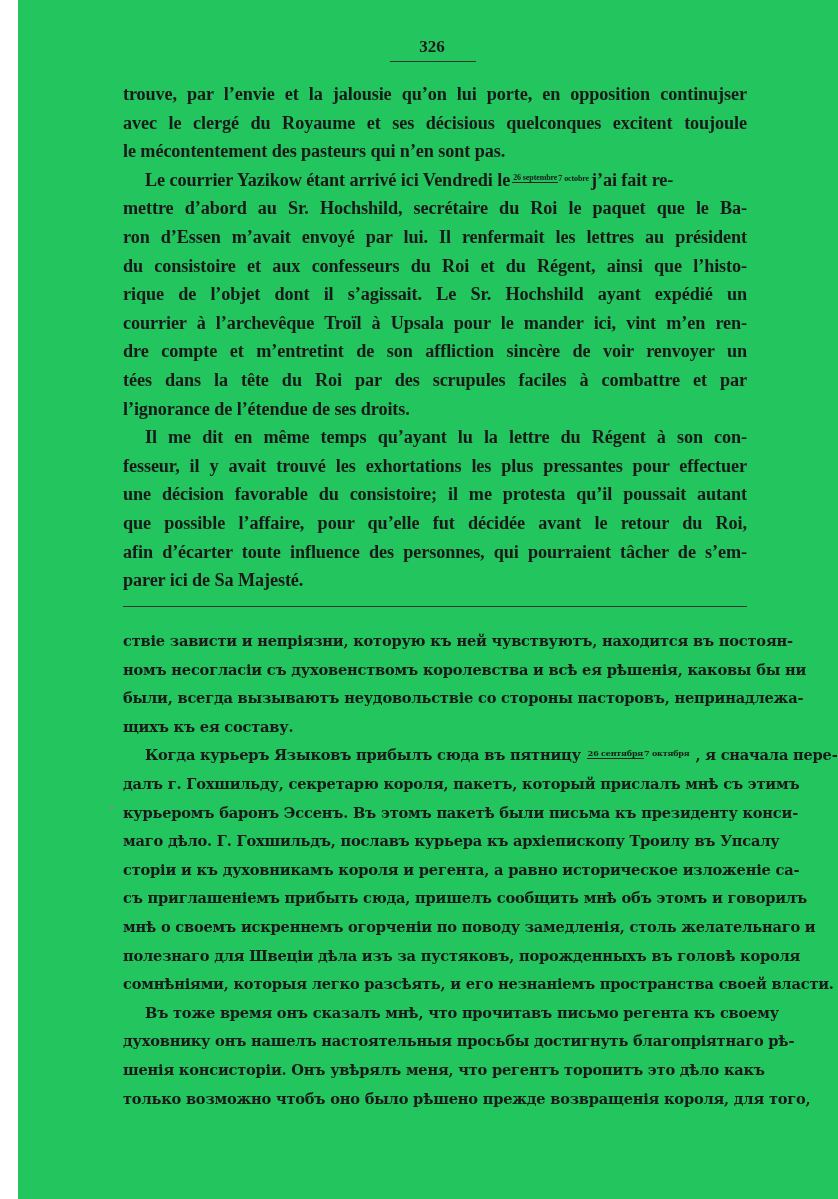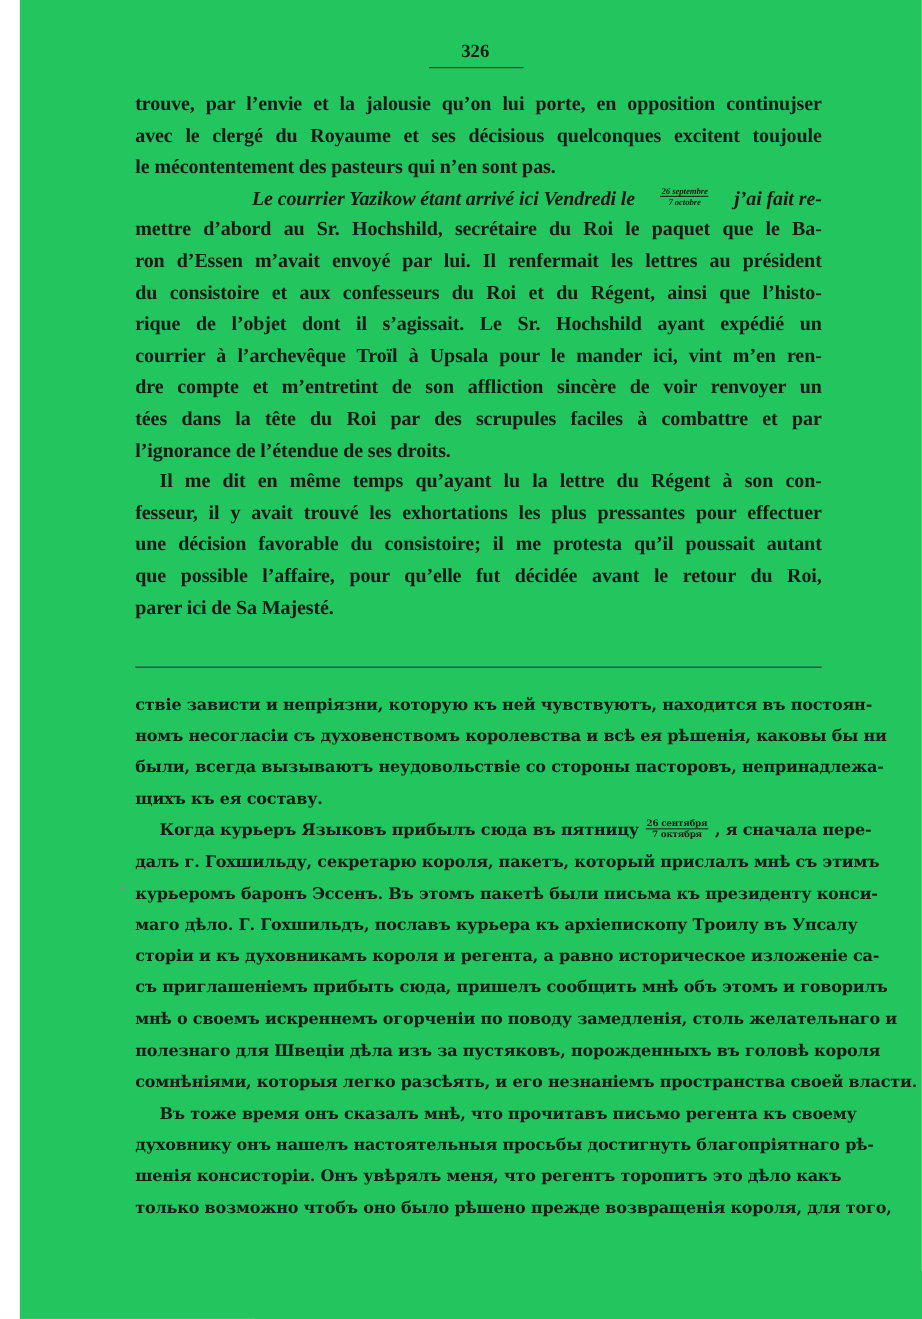--- a/index.html
+++ b/index.html
@@ -7,61 +7,62 @@
   .page { position: absolute; left: 18px; top: 0; width: 838px; height: 1199px; background: #22c55e; }
   .pagenum { position: absolute; left: 368px; top: 37px; width: 92px; text-align: center;
     font-family: "Liberation Serif", serif; font-weight: bold; font-size: 17px; line-height: 20px; }
   .pagenum-rule { position: absolute; left: 372px; top: 61px; width: 86px; height: 1px; background: #333; }
   .block { position: absolute; left: 105px; width: 624px; }
   .fr { font-family: "Liberation Serif", serif; font-size: 18.2px; font-weight: bold; letter-spacing: -0.1px; }
   .ru { font-family: "DejaVu Serif", serif; font-size: 14.6px; font-weight: bold; letter-spacing: -0.2px; }
   .line { display: block; height: 28.6px; line-height: 28.6px; white-space: nowrap; text-align: justify; text-align-last: justify; }
   .line.last { text-align-last: left; }
   .line.indent { padding-left: 22px; }
-  .frac { display: inline-flex; flex-direction: column; align-items: center; vertical-align: middle;
+  .frac { display: inline-flex; flex-direction: row; align-items: center; vertical-align: middle;
     font-size: 8px; line-height: 9px; margin: 0 2px; position: relative; top: -2px; }
   .frac .num { border-bottom: 1px solid #222; padding: 0 1px; }
   .separator { position: absolute; left: 105px; top: 606px; width: 624px; height: 1px; background: #333; }
   .margin-mark { position: absolute; left: 92px; top: 806px; width: 3px; height: 3px; background: #888; border-radius: 50%; }
 </style>
 </head>
 <body>
 
 <div class="page">
 
   <div class="pagenum">326</div>
   <div class="pagenum-rule"></div>
 
   <div class="block fr" style="top:80px;">
 
     <span class="line">trouve, par l’envie et la jalousie qu’on lui porte, en opposition continuјser</span>
     <span class="line">avec le clergé du Royaume et ses décisious quelconques excitent toujoule</span>
     <span class="line last">le mécontentement des pasteurs qui n’en sont pas.</span>
 
-    <span class="line indent" style="display: flex; align-items: center; justify-content: flex-end; gap: 21px; font-style: italic;">
+    <span class="line indent" style="display: flex; align-items: center; justify-content: flex-start; gap: 0;">
       <span>Le courrier Yazikow étant arrivé ici Vendredi le</span>
       <span class="frac">
         <span class="num">26 septembre</span>
         <span class="den">7 octobre</span>
       </span>
       <span>j’ai fait re-</span>
     </span>
     <span class="line">mettre d’abord au Sr. Hochshild, secrétaire du Roi le paquet que le Ba-</span>
     <span class="line">ron d’Essen m’avait envoyé par lui. Il renfermait les lettres au président</span>
     <span class="line">du consistoire et aux confesseurs du Roi et du Régent, ainsi que l’histo-</span>
     <span class="line">rique de l’objet dont il s’agissait. Le Sr. Hochshild ayant expédié un</span>
     <span class="line">courrier à l’archevêque Troïl à Upsala pour le mander ici, vint m’en ren-</span>
     <span class="line">dre compte et m’entretint de son affliction sincère de voir renvoyer un</span>
     <span class="line">tées dans la tête du Roi par des scrupules faciles à combattre et par</span>
     <span class="line last">l’ignorance de l’étendue de ses droits.</span>
 
     <span class="line indent">Il me dit en même temps qu’ayant lu la lettre du Régent à son con-</span>
     <span class="line">fesseur, il y avait trouvé les exhortations les plus pressantes pour effectuer</span>
     <span class="line">une décision favorable du consistoire; il me protesta qu’il poussait autant</span>
     <span class="line">que possible l’affaire, pour qu’elle fut décidée avant le retour du Roi,</span>
+    <span class="line">afin d’écarter toute influence des personnes, qui pourraient tâcher de s’em-</span>
     <span class="line last">parer ici de Sa Majesté.</span>
   </div>
 
   <div class="separator"></div>
 
   <div class="block ru" style="top:627px;">
 
     <span class="line">ствіе зависти и непріязни, которую къ ней чувствуютъ, находится въ постоян-</span>
     <span class="line">номъ несогласіи съ духовенствомъ королевства и всѣ ея рѣшенія, каковы бы ни</span>
     <span class="line">были, всегда вызываютъ неудовольствіе со стороны пасторовъ, непринадлежа-</span>

